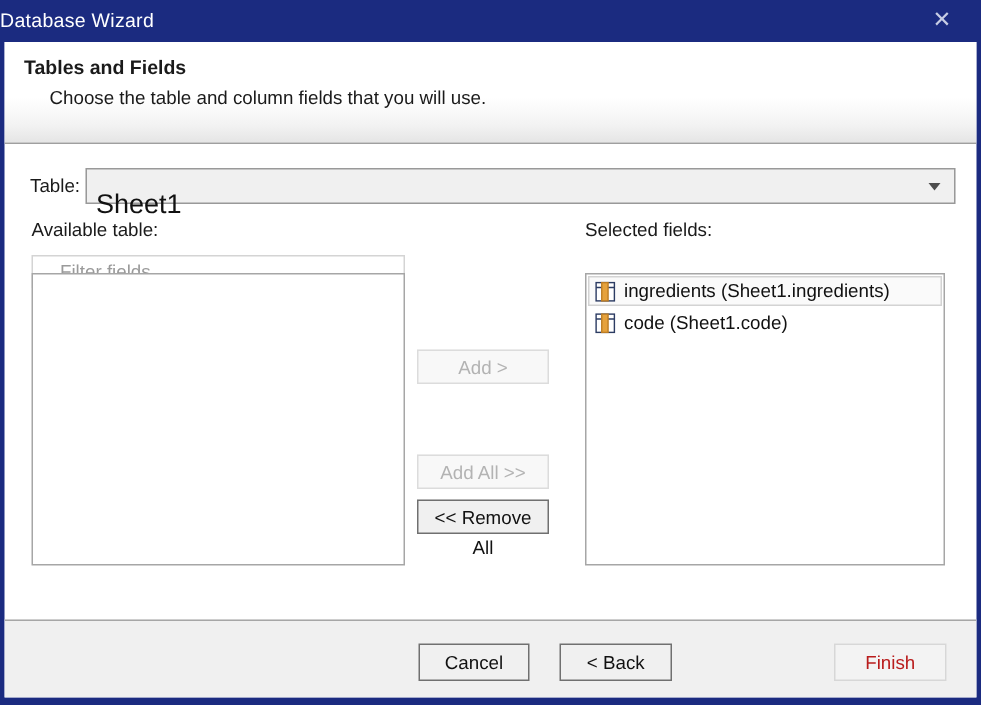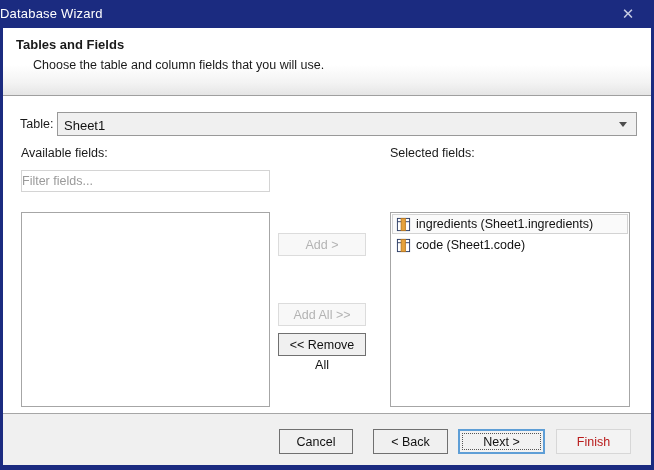--- a/index.html
+++ b/index.html
@@ -31,38 +31,38 @@
     border-bottom:1px solid #9f9f9f;
   }
   .header-title{position:absolute;left:13px;top:9px;font-size:13px;font-weight:bold;color:#1a1a1a;}
   .header-sub{position:absolute;left:30px;top:30px;font-size:12.5px;color:#1a1a1a;}
   
   .table-label{position:absolute;left:17px;top:89px;font-size:12.5px;color:#1a1a1a;}
   .combo{
     position:absolute;left:54px;top:84px;width:580px;height:24px;box-sizing:border-box;
     background:#f0f0f0;border:1px solid #999999;
   }
-  .combo-value{position:absolute;left:6px;top:2px;height:22px;line-height:22px;font-size:13px;color:#111;}
+  .combo-value{position:absolute;left:6px;top:12px;height:22px;line-height:22px;font-size:18px;color:#111;}
   .combo-arrow{
     position:absolute;right:9px;top:9px;width:0;height:0;
     border-left:4px solid transparent;border-right:4px solid transparent;border-top:5px solid #4d4d4d;
   }
   
   .avail-label{position:absolute;left:18px;top:118px;font-size:12.5px;color:#1a1a1a;}
   .sel-label{position:absolute;left:387px;top:118px;font-size:12.5px;color:#1a1a1a;}
   
   .filter{
     position:absolute;left:18px;top:142px;width:249px;height:22px;box-sizing:border-box;
     border:1px solid #d4d4d4;background:#fff;font-family:inherit;
-    font-size:12.5px;color:#444;padding:0 0;outline:none;
+    font-size:12.5px;color:#444;padding:0 18px;outline:none;
   }
   .filter::placeholder{color:#9a9a9a;opacity:1;}
   
   .listbox{
-    position:absolute;top:184px;height:195px;box-sizing:border-box;
+    position:absolute;top:154px;height:195px;box-sizing:border-box;
     background:#ffffff;border:1px solid #a6a6a6;overflow:hidden;
   }
   .listbox.left{left:18px;width:249px;}
   .listbox.right{left:387px;width:240px;}
   .list-item{
     position:relative;height:20px;margin:1px;display:flex;align-items:center;
     padding:0 3px;font-size:12.5px;color:#111;box-sizing:border-box;border:1px solid transparent;
   }
   .list-item.selected{background:#fafafa;border:1px solid #d3d3d3;}
   .field-icon{width:15px;height:15px;margin-right:5px;flex:0 0 auto;}
@@ -107,21 +107,21 @@
       <div class="header-title">Tables and Fields</div>
       <div class="header-sub">Choose the table and column fields that you will use.</div>
     </div>
 
     <div class="table-label">Table:</div>
     <div class="combo">
       <div class="combo-value">Sheet1</div>
       <div class="combo-arrow"></div>
     </div>
 
-    <div class="avail-label">Available fields:</div>
+    <div class="avail-label">Available table:</div>
     <div class="sel-label">Selected fields:</div>
 
     <input class="filter" type="text" placeholder="Filter fields..." style="">
 
     <div class="listbox left"></div>
 
     <div class="listbox right">
       <div class="list-item selected">
         <svg class="field-icon" viewBox="0 0 16 16">
           <rect x="1.5" y="1.5" width="13" height="13" fill="#ffffff" stroke="#2c3c63" stroke-width="1"></rect>
@@ -140,17 +140,16 @@
       </div>
     </div>
 
     <button class="xfer btn-disabled" style="top:205px;" disabled="">Add &gt;</button>
     <button class="xfer btn-disabled" style="top:275px;" disabled="">Add All &gt;&gt;</button>
     <button class="xfer btn-enabled" style="top:305px;">&lt;&lt; Remove All</button>
 
     <div class="footer"></div>
     <button class="fbtn cancel btn-enabled">Cancel</button>
     <button class="fbtn back btn-enabled">&lt; Back</button>
-    <button class="fbtn next">Next &gt;</button>
     <button class="fbtn finish" disabled="">Finish</button>
 
   </div>
 </div>
 
 </body></html>

